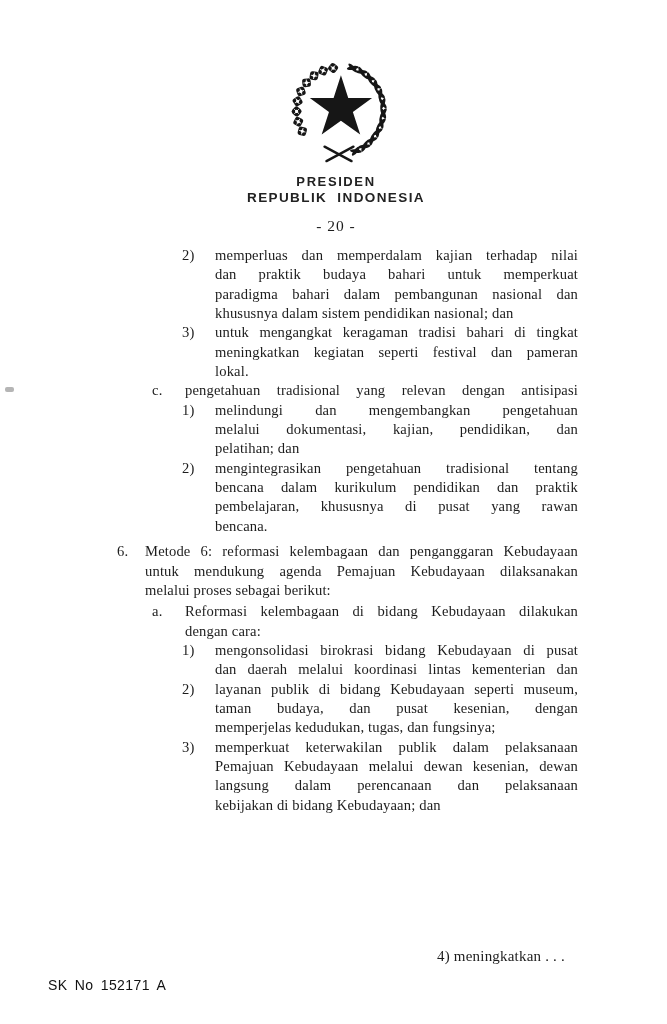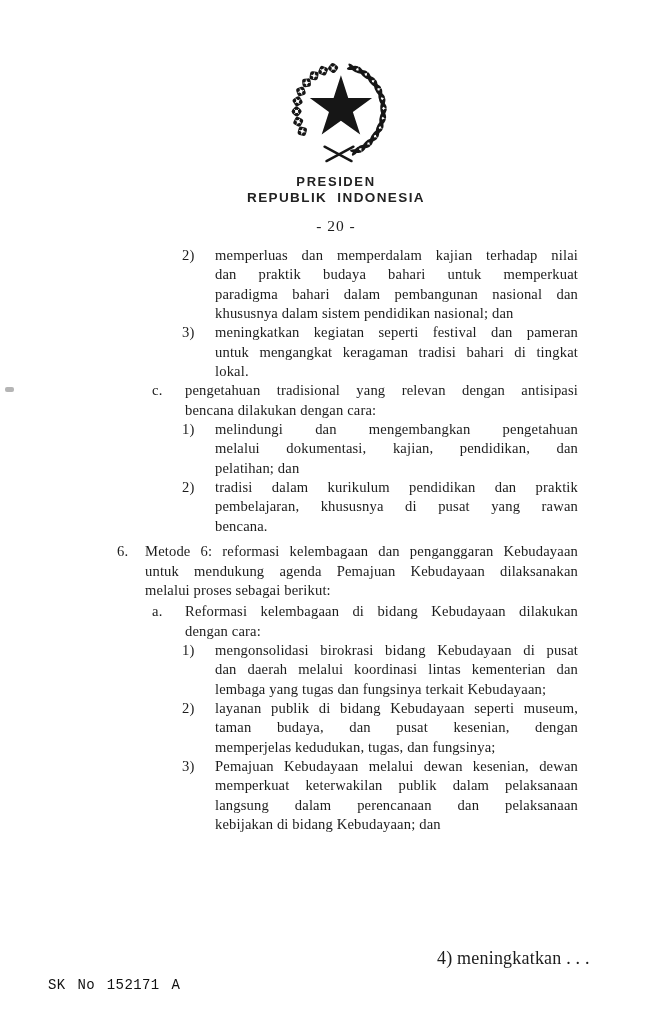--- a/index.html
+++ b/index.html
@@ -57,25 +57,25 @@
   .line{
     text-align:justify;
     text-align-last:justify;
     white-space:normal;
   }
   .line.last{text-align-last:left;font-family:Liberation Serif, serif;}
 
   
   .catchword{
     position:absolute; top:948px; left:437px;
-    font-size:18px; letter-spacing:0.2px;
+    font-size:15px; letter-spacing:0.2px;
   }
   .footer-code{
     position:absolute; top:977px; left:48px;
-    font-family:Liberation Mono, monospace;
+    font-family:Liberation Sans, sans-serif;
     font-size:14px; letter-spacing:0.4px; word-spacing:3px;
     color:#111;
   }
   .scan-artifact{
     position:absolute; top:387px; left:5px;
     width:9px; height:5px; background:#b5b5b5;
     border-radius:2px; filter:blur(0.6px);
   }
   .seal-svg *{vector-effect:non-scaling-stroke;}
 </style>
@@ -186,44 +186,44 @@
         <div class="text">
           <div class="line">memperluas dan memperdalam kajian terhadap nilai</div>
           <div class="line">dan praktik budaya bahari untuk memperkuat</div>
           <div class="line">paradigma bahari dalam pembangunan nasional dan</div>
           <div class="line last">khususnya dalam sistem pendidikan nasional; dan</div>
         </div>
       </div>
       <div class="row lvl3">
         <span class="marker">3)</span>
         <div class="text">
+          <div class="line">untuk mengangkat keragaman tradisi bahari di tingkat</div>
           <div class="line">meningkatkan kegiatan seperti festival dan pameran</div>
-          <div class="line">untuk mengangkat keragaman tradisi bahari di tingkat</div>
           <div class="line last">lokal.</div>
         </div>
       </div>
       <div class="row lvl2">
         <span class="marker">c.</span>
         <div class="text">
           <div class="line">pengetahuan tradisional yang relevan dengan antisipasi</div>
-          <div class="line last">bencana dilakukan dengan cara:</div>
         </div>
       </div>
       <div class="row lvl3">
         <span class="marker">1)</span>
         <div class="text">
           <div class="line">melindungi dan mengembangkan pengetahuan</div>
           <div class="line">melalui dokumentasi, kajian, pendidikan, dan</div>
           <div class="line last">pelatihan; dan</div>
         </div>
       </div>
       <div class="row lvl3">
         <span class="marker">2)</span>
         <div class="text">
-          <div class="line">tradisi dalam kurikulum pendidikan dan praktik</div>
+          <div class="line">mengintegrasikan pengetahuan tradisional tentang</div>
+          <div class="line">bencana dalam kurikulum pendidikan dan praktik</div>
           <div class="line">pembelajaran, khususnya di pusat yang rawan</div>
           <div class="line last">bencana.</div>
         </div>
       </div>
       <div class="row lvl1" style="margin-top: 6px;">
         <span class="marker">6.</span>
         <div class="text">
           <div class="line">Metode 6: reformasi kelembagaan dan penganggaran Kebudayaan</div>
           <div class="line">untuk mendukung agenda Pemajuan Kebudayaan dilaksanakan</div>
           <div class="line last">melalui proses sebagai berikut:</div>
@@ -234,36 +234,35 @@
         <div class="text">
           <div class="line">Reformasi kelembagaan di bidang Kebudayaan dilakukan</div>
           <div class="line last">dengan cara:</div>
         </div>
       </div>
       <div class="row lvl3">
         <span class="marker">1)</span>
         <div class="text">
           <div class="line">mengonsolidasi birokrasi bidang Kebudayaan di pusat</div>
           <div class="line">dan daerah melalui koordinasi lintas kementerian dan</div>
-          <div class="line last">lembaga yang tugas dan fungsinya terkait Kebudayaan;</div>
         </div>
       </div>
       <div class="row lvl3">
         <span class="marker">2)</span>
         <div class="text">
           <div class="line">layanan publik di bidang Kebudayaan seperti museum,</div>
           <div class="line">taman budaya, dan pusat kesenian, dengan</div>
           <div class="line last">memperjelas kedudukan, tugas, dan fungsinya;</div>
         </div>
       </div>
       <div class="row lvl3">
         <span class="marker">3)</span>
         <div class="text">
+          <div class="line">memperkuat keterwakilan publik dalam pelaksanaan</div>
           <div class="line">Pemajuan Kebudayaan melalui dewan kesenian, dewan</div>
-          <div class="line">memperkuat keterwakilan publik dalam pelaksanaan</div>
           <div class="line">langsung dalam perencanaan dan pelaksanaan</div>
           <div class="line last">kebijakan di bidang Kebudayaan; dan</div>
         </div>
       </div>
     </div>
 
   <div class="catchword">4) meningkatkan . . .</div>
   <div class="footer-code">SK No 152171 A</div>
 
   <div class="scan-artifact"></div>

